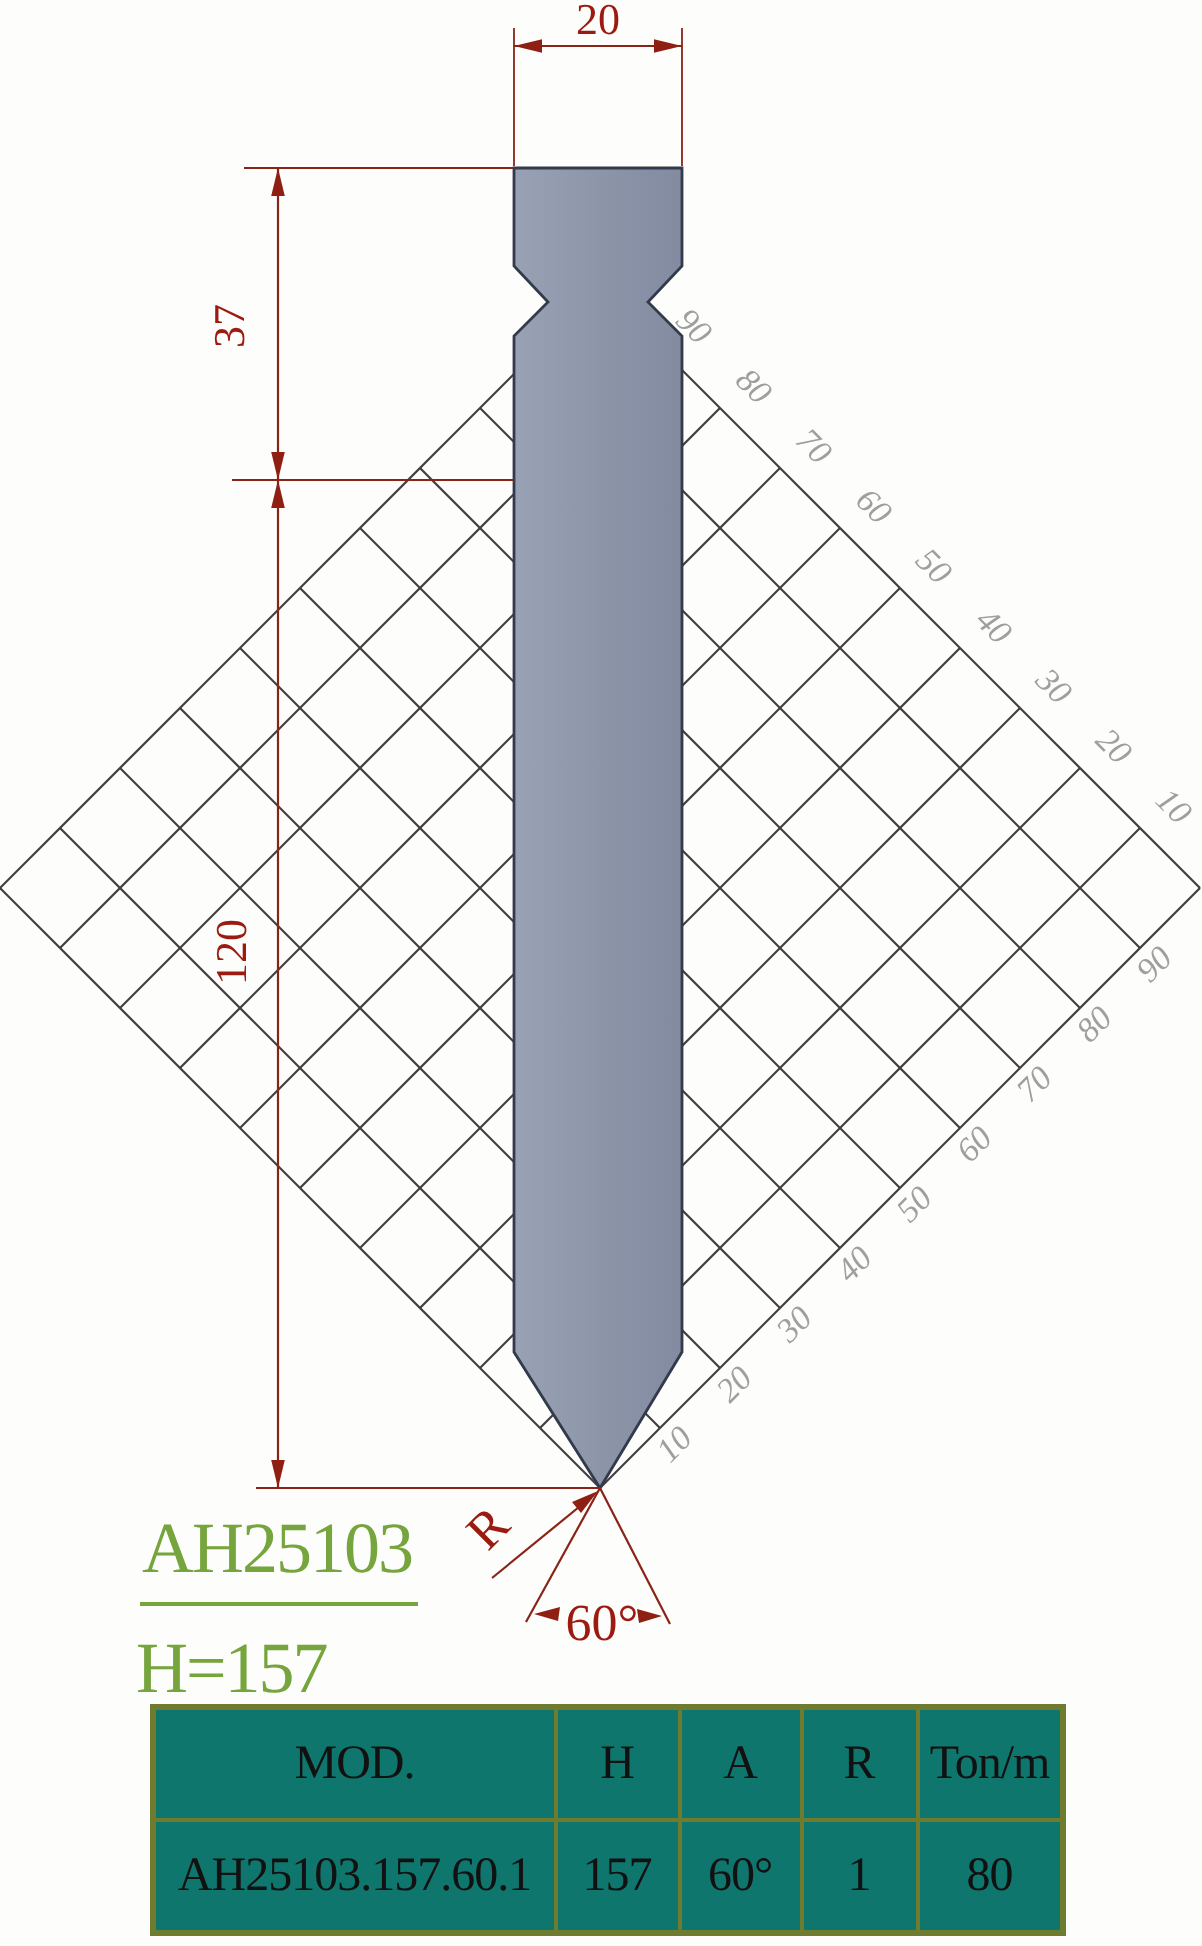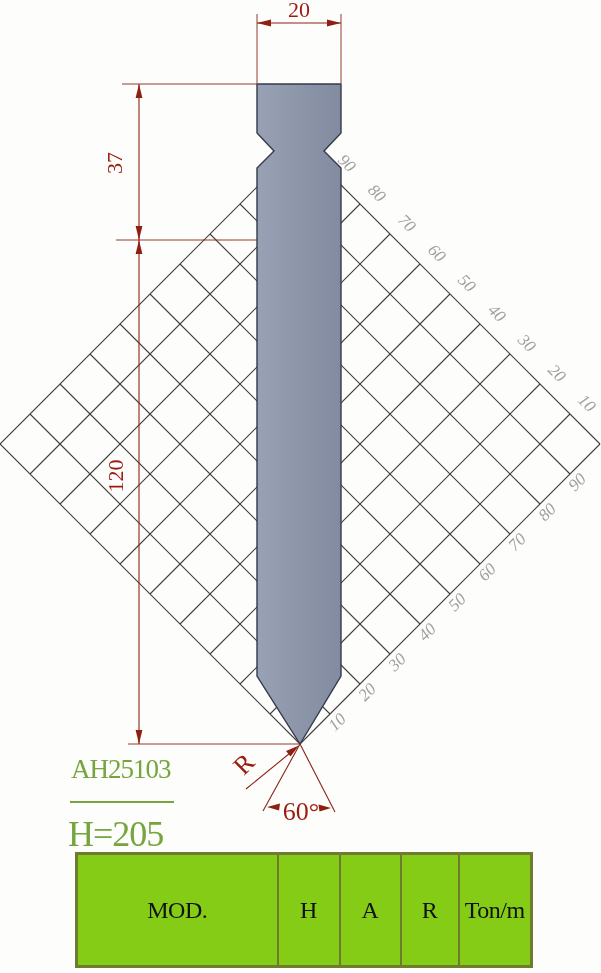--- a/index.html
+++ b/index.html
@@ -29,38 +29,38 @@
   .dim-text{
     fill:#9c1b10;
     font-size:22px;
     font-family:"Liberation Serif", serif;
     text-anchor:middle;
   }
   .dim-text-lg{font-size:26px;}
   
   .model-label{
     position:absolute;left:70px;top:755px;
-    font-size:27px;line-height:1.1;letter-spacing:-1px;
+    font-size:36px;line-height:1.1;letter-spacing:-1px;
     color:#76a43d;
     border-bottom:2px solid #76a43d;
-    padding:0 3px 16px 1px;
+    padding:0 3px 6px 1px;
     display:inline-block;
   }
   .height-label{
     position:absolute;left:68px;top:815px;
     font-size:36px;line-height:1.1;letter-spacing:-1px;
     color:#76a43d;
   }
   
   .spec-table{
     position:absolute;left:75px;top:852px;
     width:455px;height:116px;
     border-collapse:collapse;
     table-layout:fixed;
-    background:#84cc16;
+    background:#0f766e;
     border:3px solid #6f7c30;
   }
   .spec-table th,.spec-table td{
     border:2px solid #6f7c30;
     text-align:center;
     vertical-align:middle;
     padding:0;
     font-weight:normal;
     font-size:24px;
     letter-spacing:-0.5px;
@@ -169,33 +169,40 @@
       <text class="dim-text dim-text-lg" transform="translate(250,770) rotate(-45)">R</text>
       <line class="dim-line" x1="300" y1="744" x2="263" y2="811"></line>
       <line class="dim-line" x1="300" y1="744" x2="335" y2="812"></line>
       <polygon class="dim-arrow" points="267,807 280,803.5 279,810.5"></polygon>
       <polygon class="dim-arrow" points="331,808 318.5,804.5 319.5,811.5"></polygon>
       <text class="dim-text dim-text-lg" x="301" y="820">60°</text>
     </g>
   </svg>
 
   <div class="model-label">AH25103</div>
-  <div class="height-label">H=205</div>
+  <div class="height-label">H=157</div>
 
   <table class="spec-table">
     <colgroup>
       <col class="col-mod">
         <col class="col-h">
         <col class="col-a">
         <col class="col-r">
         <col class="col-ton">
     </colgroup>
     <tbody>
         <tr>
       <th>MOD.</th>
       <th>H</th>
       <th>A</th>
       <th>R</th>
       <th>Ton/m</th>
     </tr>
+    <tr>
+      <td>AH25103.157.60.1</td>
+      <td>157</td>
+      <td>60°</td>
+      <td>1</td>
+      <td>80</td>
+    </tr>
   </tbody>
     </table>
 </div>
 
 </body></html>

